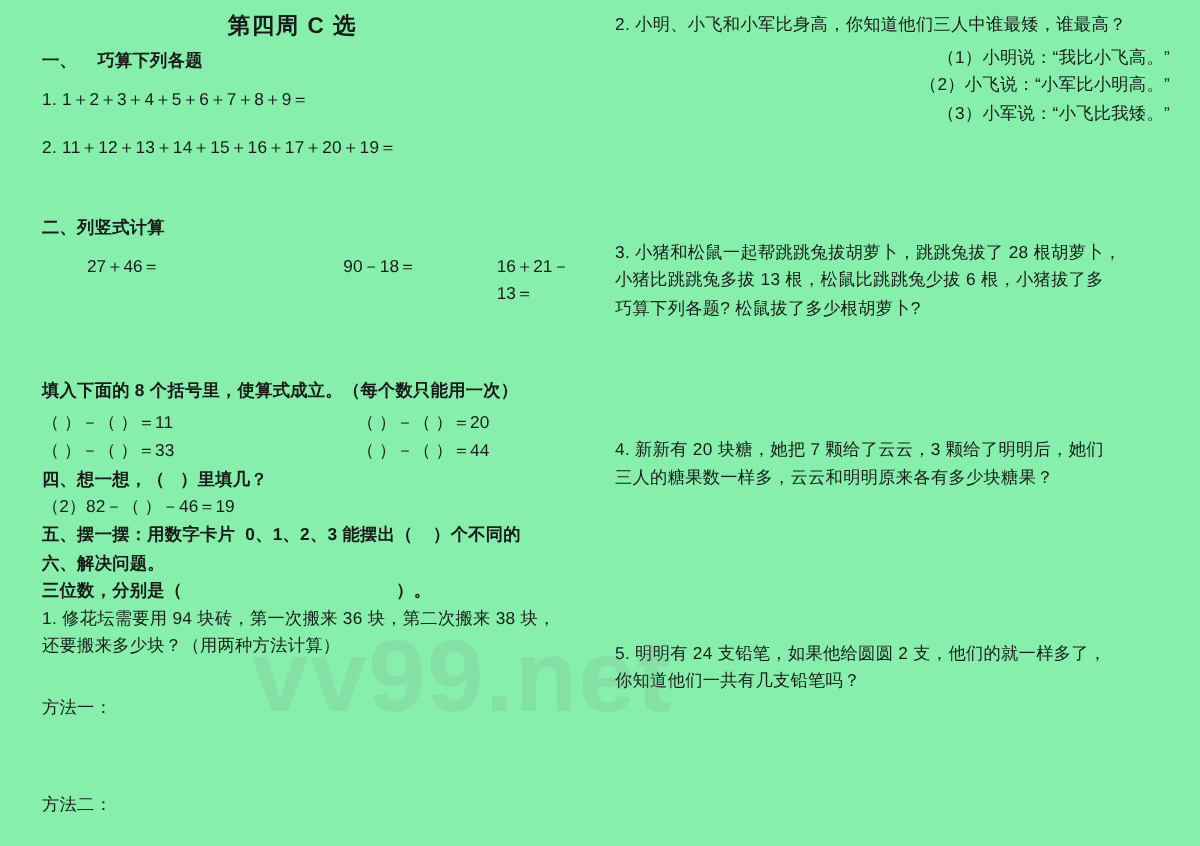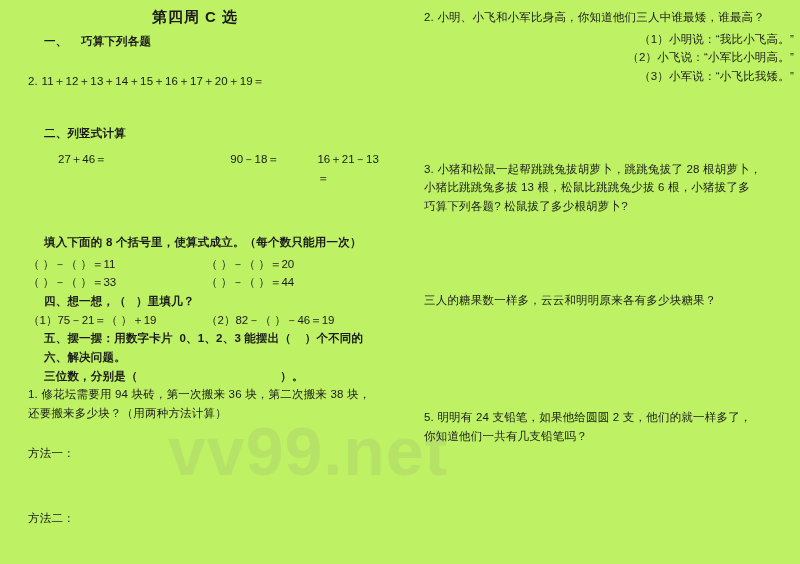--- a/index.html
+++ b/index.html
@@ -11,21 +11,21 @@
     width: 800px;
     height: 564px;
     position: relative;
     overflow: hidden;
     font-family: "Liberation Sans", sans-serif;
     color: #1a1a1a;
   }
   .page {
     position: absolute;
     inset: 0;
-    background: #bef264;
+    background: #86efac;
     text-decoration: underline;
   }
   .watermark {
     position: absolute;
     left: 168px;
     top: 412px;
     font-family: "Liberation Sans", sans-serif;
     font-size: 68px;
     font-weight: bold;
     color: rgba(120,120,120,0.13);
@@ -46,60 +46,61 @@
     letter-spacing: 1px;
   }
   .col-left {
     position: absolute;
     left: 28px;
     top: 32px;
     width: 360px;
   }
   .col-right {
     position: absolute;
-    left: 424px;
+    left: 410px;
     top: 8px;
     width: 370px;
   }
   .ln {
     font-size: 11.5px;
     line-height: 1.62;
     white-space: pre-wrap;
     letter-spacing: 0.2px;
   }
   .ln.bold {
     font-weight: bold;
-    margin-left: 16px;
   }
   .gap-s { height: 7px; }
   .gap-m { height: 14px; }
   .gap-l { height: 22px; }
   .gap-xl { height: 34px; }
   .gap-xxl { height: 46px; }
   .indent1 { padding-left: 16px; text-align: right; }
   .indent2 { padding-left: 30px; }
   .row2 {
     display: flex;
     font-size: 11.5px;
     line-height: 1.62;
+    gap: 32px;
   }
   .row2 > div:first-child { width: 178px; }
   .hspace { height: 3px; }
 </style>
 </head>
 <body>
 
 <div class="page">
 
   <div class="title">第四周 C 选</div>
 
   <div class="col-left">
 
     <div class="ln bold">一、    巧算下列各题</div>
     <div class="gap-s"></div>
+    <div class="ln">1. 1＋2＋3＋4＋5＋6＋7＋8＋9＝</div>
     <div class="gap-m"></div>
     <div class="ln">2. 11＋12＋13＋14＋15＋16＋17＋20＋19＝</div>
 
     <div class="gap-xl"></div>
     <div class="ln bold">二、列竖式计算</div>
     <div class="gap-s"></div>
     <div class="row2">
       <div class="indent2">27＋46＝</div>
       <div style="width:90px">90－18＝</div>
       <div>16＋21－13＝</div>
@@ -112,21 +113,20 @@
       <div>（   ）－（   ）＝11</div>
       <div>（   ）－（   ）＝20</div>
     </div>
     <div class="row2">
       <div>（   ）－（   ）＝33</div>
       <div>（   ）－（   ）＝44</div>
     </div>
 
     <div class="ln bold">四、想一想，（   ）里填几？</div>
     <div class="row2">
-      <div>（1）75－21＝（   ）＋19</div>
       <div>（2）82－（   ）－46＝19</div>
     </div>
 
     <div class="ln bold">五、摆一摆：用数字卡片  0、1、2、3 能摆出（    ）个不同的</div>
     <div class="ln bold">六、解决问题。</div>
 
     <div class="ln bold">三位数，分别是（                                          ）。</div>
     <div class="ln">1. 修花坛需要用 94 块砖，第一次搬来 36 块，第二次搬来 38 块，</div>
     <div class="ln">还要搬来多少块？（用两种方法计算）</div>
 
@@ -145,20 +145,21 @@
     <div class="ln indent1">（1）小明说：“我比小飞高。”</div>
     <div class="ln indent1">（2）小飞说：“小军比小明高。”</div>
     <div class="ln indent1">（3）小军说：“小飞比我矮。”</div>
 
     <div style="height:74px"></div>
     <div class="ln">3. 小猪和松鼠一起帮跳跳兔拔胡萝卜，跳跳兔拔了 28 根胡萝卜，</div>
     <div class="ln">小猪比跳跳兔多拔 13 根，松鼠比跳跳兔少拔 6 根，小猪拔了多</div>
     <div class="ln">巧算下列各题? 松鼠拔了多少根胡萝卜?</div>
 
     <div style="height:76px"></div>
+    <div class="ln">4. 新新有 20 块糖，她把 7 颗给了云云，3 颗给了明明后，她们</div>
     <div class="ln">三人的糖果数一样多，云云和明明原来各有多少块糖果？</div>
 
     <div style="height:98px"></div>
     <div class="ln">5. 明明有 24 支铅笔，如果他给圆圆 2 支，他们的就一样多了，</div>
     <div class="ln">你知道他们一共有几支铅笔吗？</div>
 
   </div>
 
   <div class="watermark">vv99.net</div>
 

